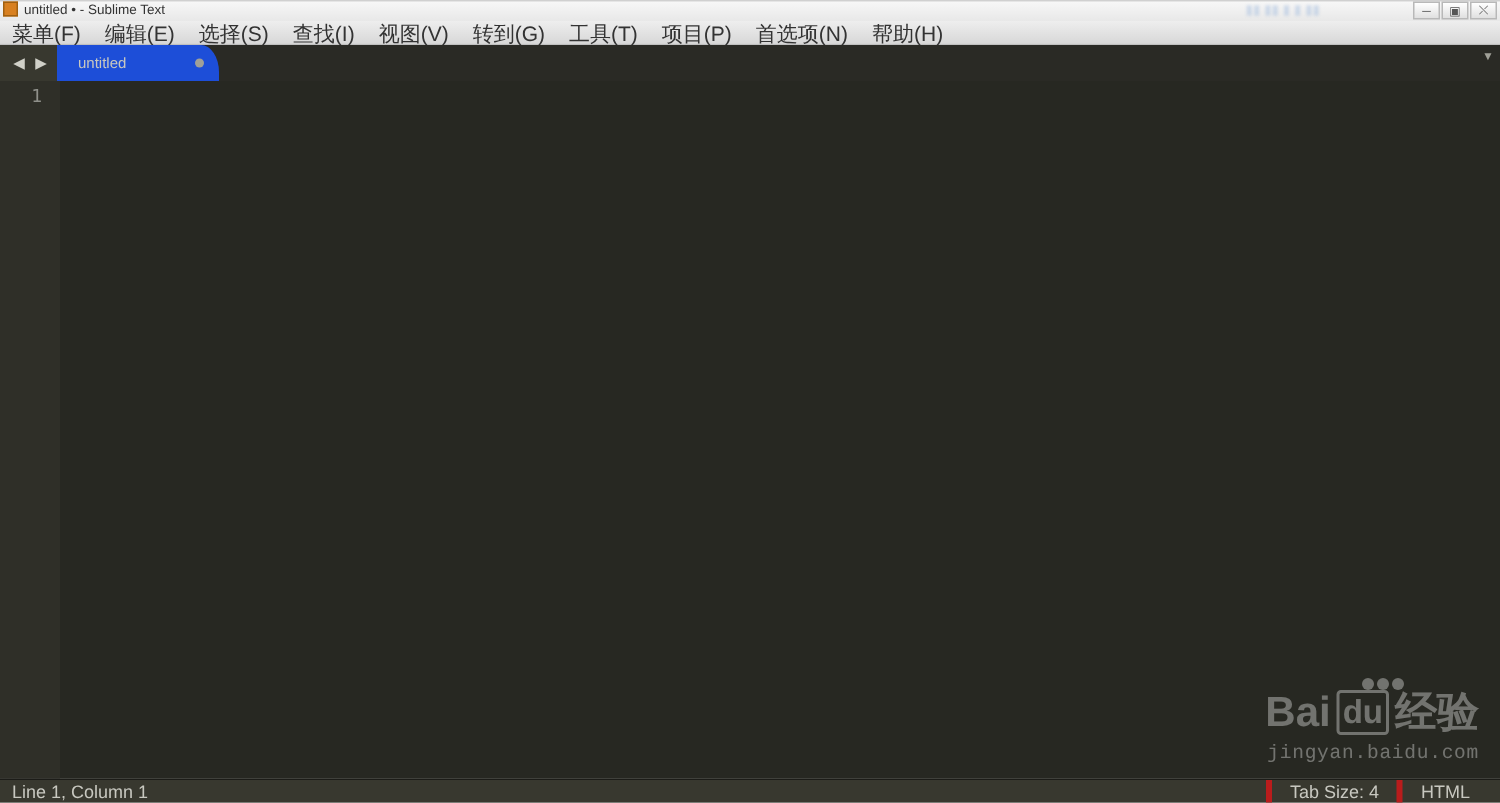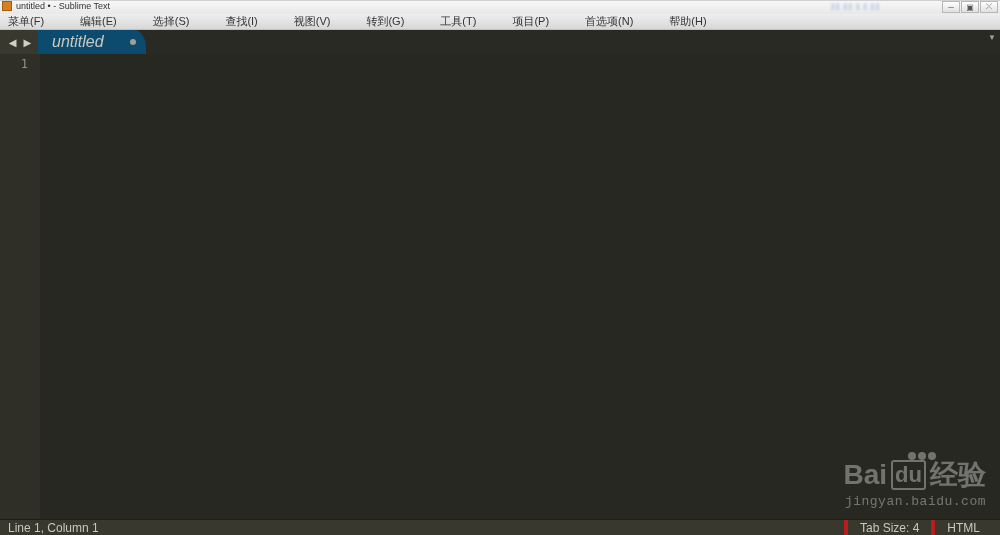--- a/index.html
+++ b/index.html
@@ -44,24 +44,23 @@
       font-size: 8px; color: #555;
       cursor: pointer;
     }
     
     
     .menubar {
       height: 16px;
       background: linear-gradient(to bottom, #eeeeee, #d8d8d8);
       border-bottom: 1px solid #c0c0c0;
       display: flex;
-      align-items: flex-end;
-      font-size: 11px;
+      align-items: center;
+      font-size: 14px;
       color: #333;
-      gap: 20px;
     }
     .menu-item {
       padding: 0 8px;
       line-height: 16px;
       cursor: pointer;
     }
     
     
     .tabbar-area {
       height: 24px;
@@ -75,32 +74,31 @@
       background: #38382f;
       display: flex;
       align-items: center;
       justify-content: center;
       gap: 3px;
       color: #d0d0c8;
       font-size: 10px;
     }
     .nav-arrow { cursor: pointer; padding: 0 2px; }
     .tab {
-      background: #0c4a6e;
+      background: #1d4ed8;
       color: #c8c8c0;
-      font-size: 16px;
+      font-size: 10px;
       padding: 0 24px 0 14px;
       display: flex;
       align-items: center;
       position: relative;
       border-top-right-radius: 12px 18px;
       margin-left: -2px;
       cursor: pointer;
       min-width: 108px;
-      font-style: italic;
     }
     .tab-dirty {
       position: absolute;
       right: 10px;
       width: 6px; height: 6px;
       background: #a0a098;
       border-radius: 50%;
     }
     .tabbar-chevron {
       position: absolute;

